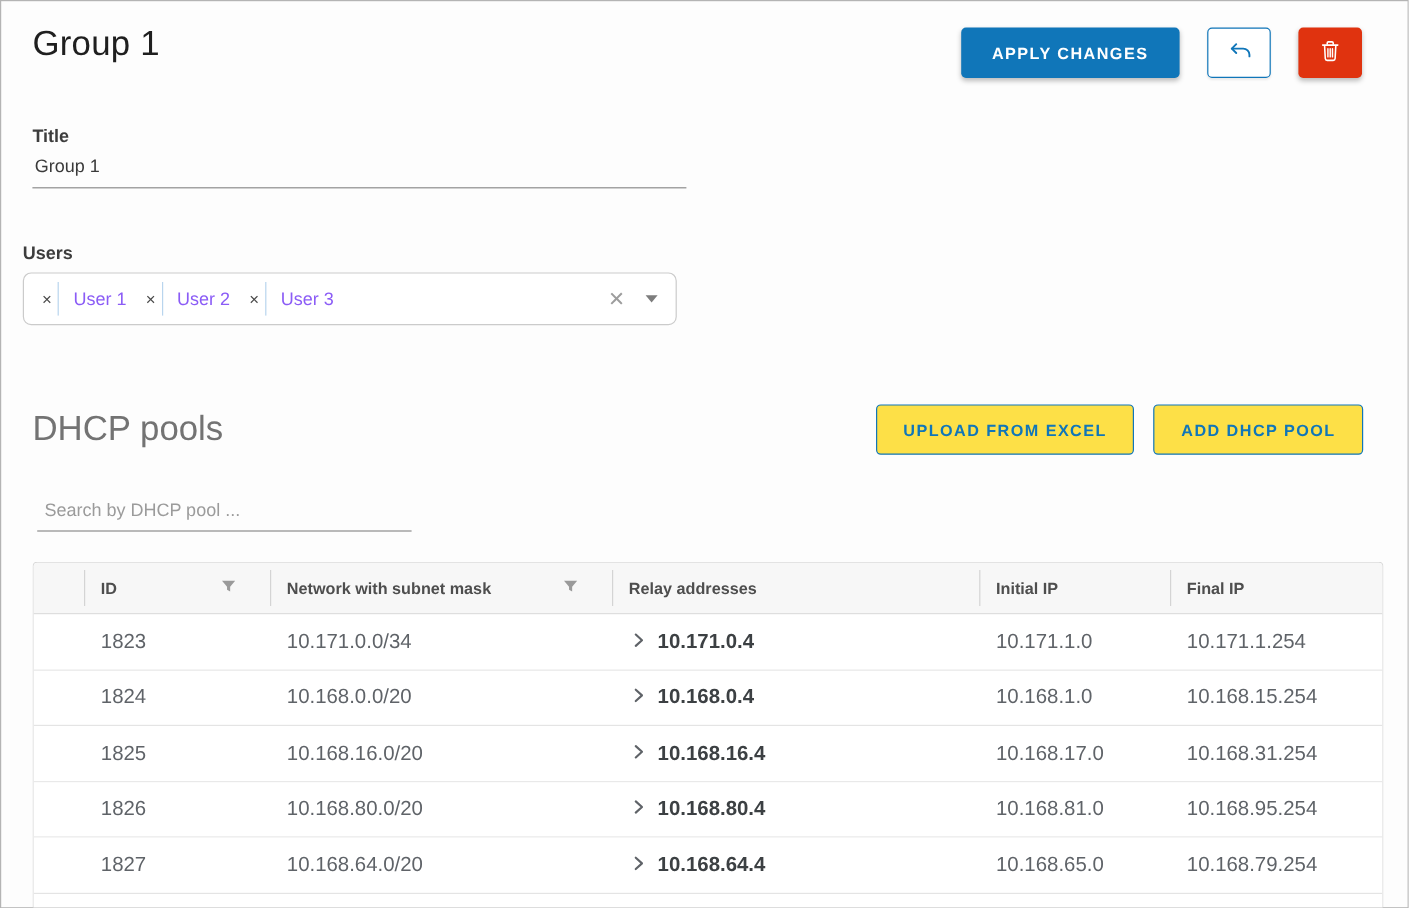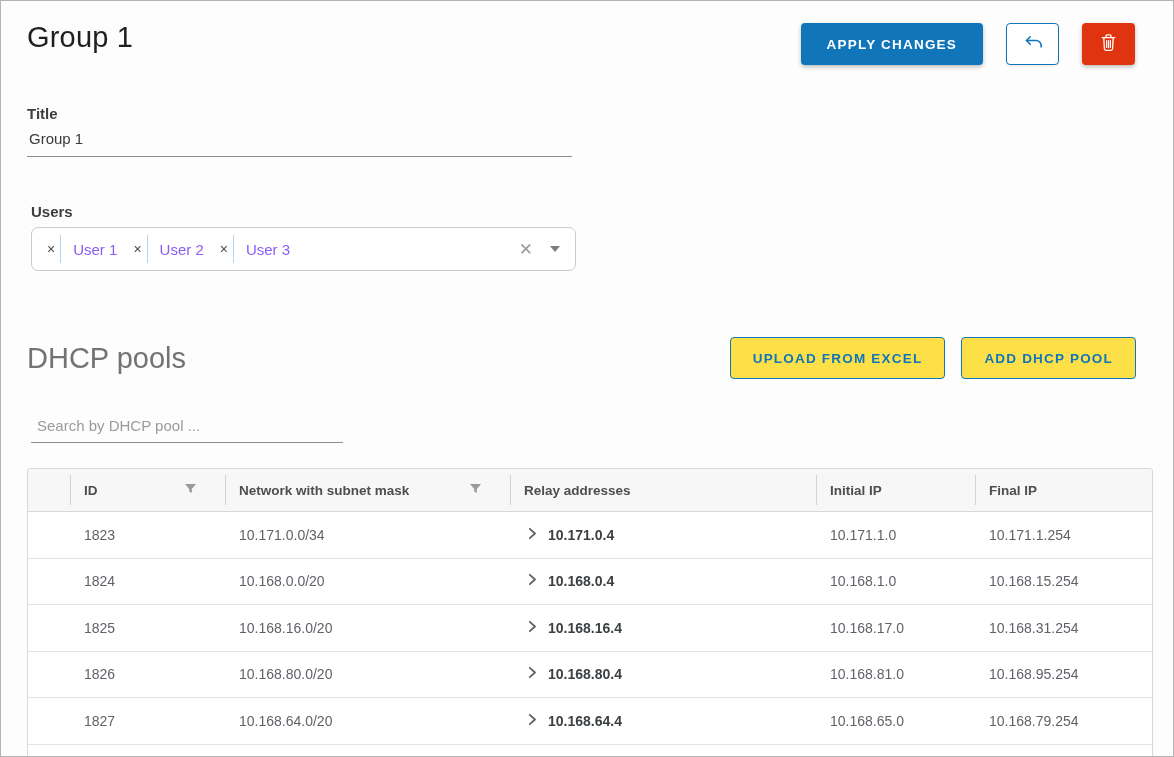--- a/index.html
+++ b/index.html
@@ -24,21 +24,21 @@
   .btn-undo { background:#fff; border:1px solid var(--primary); box-shadow:0 1px 2px rgba(0,0,0,.08); }
   .btn-delete { background:var(--danger); border:none; box-shadow:0 2px 4px rgba(0,0,0,.26); }
   
   .field-label { font-size:15px; font-weight:700; color:#3d3d3d; display:block; }
   .field-title { position:absolute; left:26px; top:104px; width:545px; }
   .underline-input {
     display:block; width:100%; box-sizing:border-box; border:none; border-bottom:1px solid #8d8d8d;
     background:transparent; font-size:15px; color:#3a3a3a; padding:8px 2px 9px 2px; outline:none;
     font-family:"Liberation Sans", sans-serif;
   }
-  .field-users { position:absolute; left:30px; top:202px; width:545px; }
+  .field-users { position:absolute; left:18px; top:202px; width:545px; }
   .multiselect {
     margin-top:7px; height:44px; box-sizing:border-box; border:1px solid #cbcbcb; border-radius:7px;
     background:#fff; display:flex; align-items:center; padding:0 15px 0 12px;
   }
   .chips { display:flex; align-items:center; flex:1; min-width:0; }
   .chip { display:flex; align-items:center; }
   .chip-x { font-size:14px; color:#4a4a4a; padding:0 5px 0 3px; line-height:1; }
   .chip-div { width:1px; height:28px; background:#b9d5ee; }
   .chip-label { font-size:15px; color:#8b5cf6; padding:0 13px 0 12px; white-space:nowrap; }
   .clear-x { color:#9d9d9d; font-size:17px; margin-right:17px; line-height:1; }
@@ -65,21 +65,21 @@
   
   .table {
     position:absolute; left:26px; top:467px; width:1126px; height:289px; box-sizing:border-box;
     border:1px solid #d8d8d8; border-bottom:none; border-radius:4px 4px 0 0;
     background:#fff; overflow:hidden;
   }
   .thead { display:flex; align-items:center; height:43px; box-sizing:border-box; background:#f7f7f7; border-bottom:1px solid #d8d8d8; }
   .th { display:flex; align-items:center; height:100%; box-sizing:border-box; font-size:13.5px; font-weight:700; color:#4e4e4e; }
   .th .divider { width:1px; height:30px; background:#d4d4d4; margin-right:13px; flex:none; }
   .funnel { margin-left:auto; margin-right:28px; flex:none; }
-  .tr { display:flex; align-items:center; height:46.5px; box-sizing:border-box; border-bottom:1px solid #e4e4e4; font-size:14px; color:#5f6368; background:#fff; }
+  .tr { display:flex; align-items:center; height:46.5px; box-sizing:border-box; border-bottom:1px solid #e4e4e4; font-size:17px; color:#5f6368; background:#fff; }
   .td { box-sizing:border-box; padding-left:14px; white-space:nowrap; overflow:hidden; }
   .td-relay { display:flex; align-items:flex-end; gap:11px; padding-left:18px; font-weight:700; color:#3c4043; }
   .tr-partial { height:13px; background:#fff; }
   .w-spacer{width:42px; flex:none;} .w-id{width:155px; flex:none;} .w-network{width:285px; flex:none;justify-content:space-between;}
   .w-relay{width:306px; flex:none;} .w-initial{width:159px; flex:none;} .w-final{width:177px; flex:none;}
   .th.w-id, .th.w-network { padding-left:0; }
   .th.w-relay, .th.w-initial, .th.w-final { padding-left:0; }
 </style>
 </head>
 <body>

